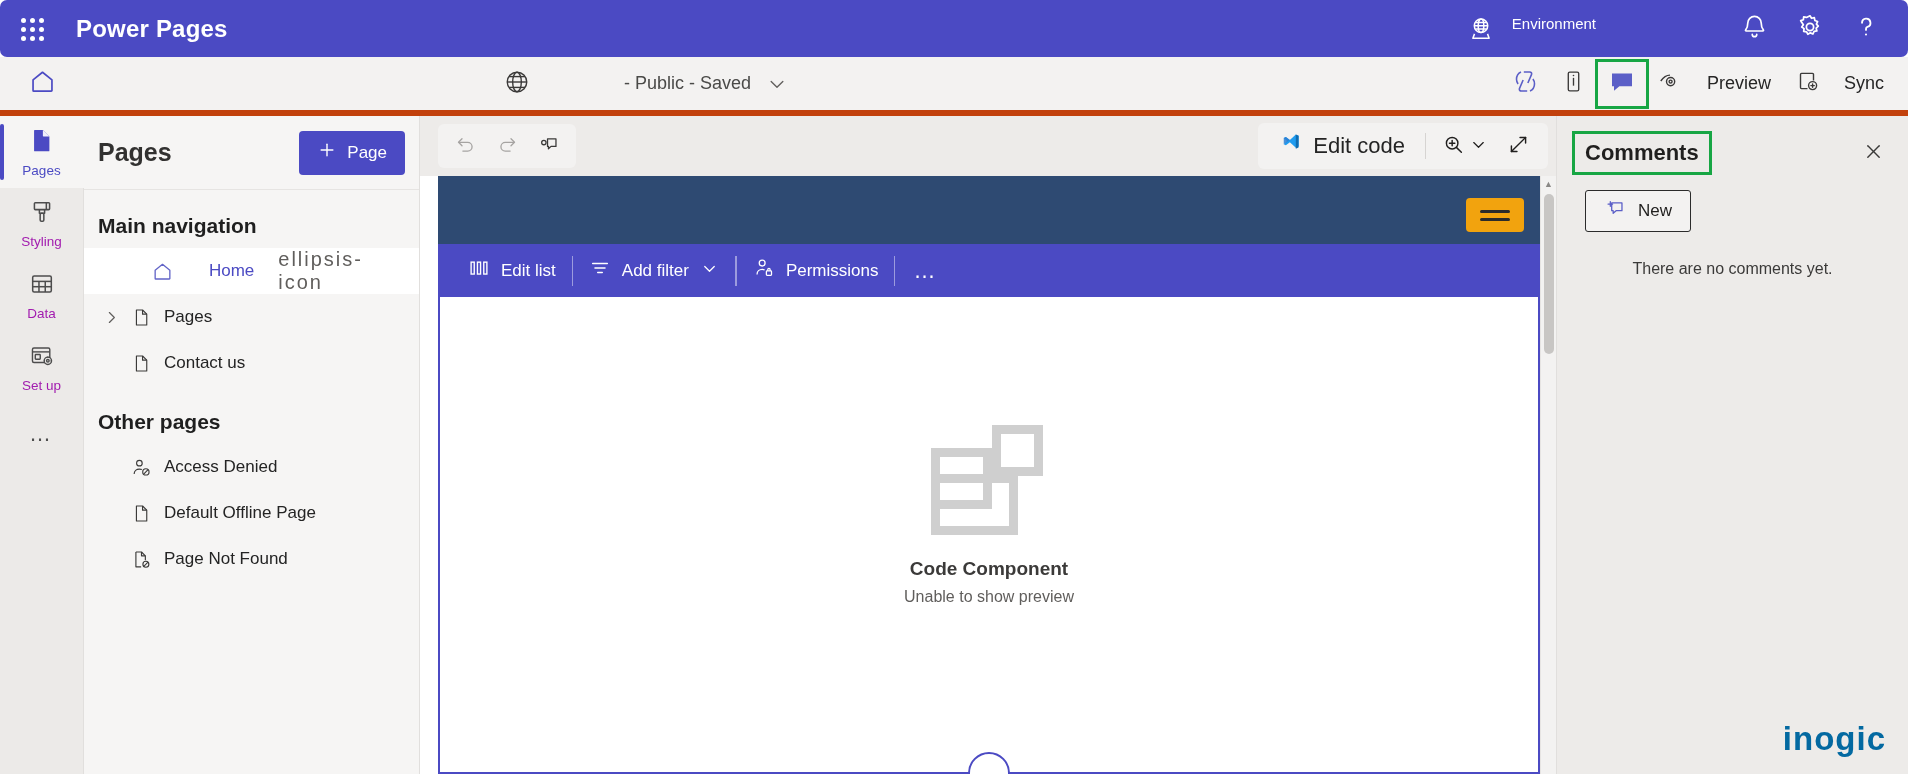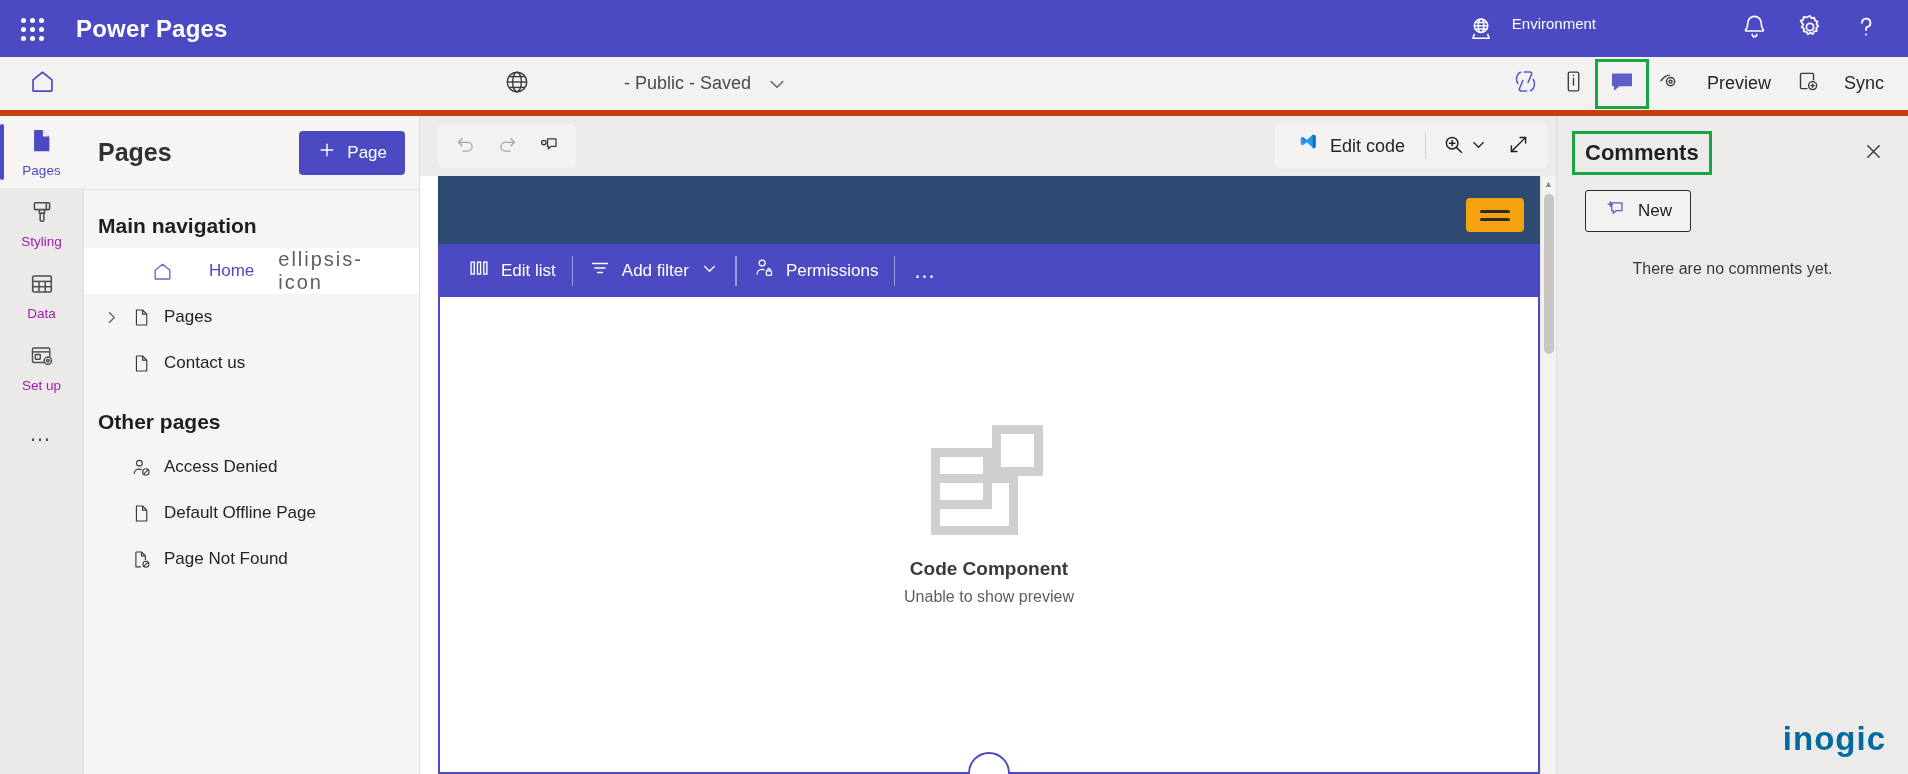--- a/index.html
+++ b/index.html
@@ -9,21 +9,21 @@
     background: #ffffff;
     overflow: hidden;
   }
   .app { position: relative; width: 1908px; height: 774px; display: flex; flex-direction: column; }
 
   
   .topbar {
     height: 57px; min-height: 57px;
     background: #4b4ac3;
     display: flex; align-items: center;
-    color: #fff; position: relative;
+    color: #fff; position: relative; border-radius: 7px;
   }
   .waffle { width: 28px; height: 28px; margin-left: 18px; display: grid;
     grid-template-columns: repeat(3, 1fr); grid-template-rows: repeat(3, 1fr);
     gap: 4px; padding: 3px; cursor: pointer; }
   .waffle i { display: block; width: 5px; height: 5px; border-radius: 50%; background: #fff; }
   .brand { margin-left: 30px; font-size: 24px; font-weight: 600; letter-spacing: .2px; }
   .top-right { margin-left: auto; display: flex; align-items: center; height: 100%; }
   .env-wrap { display: flex; align-items: flex-end; margin-right: 130px; }
   .env-icon { width: 34px; height: 34px; display: flex; align-items: center; justify-content: center; }
   .env-label { font-size: 15px; margin-left: 14px; margin-bottom: 14px; }
@@ -76,21 +76,21 @@
   .nav-label { margin-left: 6px; }
   .nav-ellipsis { margin-left: auto; margin-right: 18px; font-size: 20px; color: #605e5c; letter-spacing: 2px; }
 
   
   .canvas-col { flex: 1; display: flex; flex-direction: column; background: #ffffff; min-width: 0; position: relative; }
   .canvas-toolbar { height: 60px; background: #edebe9; display: flex; align-items: center; position: relative; }
   .tb-group { background: #f3f2f1; border-radius: 6px; height: 44px; display: flex; align-items: center; margin-left: 18px; padding: 0 6px; }
   .tb-btn { width: 42px; height: 40px; display: flex; align-items: center; justify-content: center; cursor: pointer; border-radius: 4px; color: #a6a4a2; }
   .tb-btn.enabled { color: #3b3a39; }
   .tb-right { margin-left: auto; margin-right: 8px; background: #f3f2f1; border-radius: 6px; height: 46px; display: flex; align-items: center; padding: 0 8px; }
-  .edit-code-btn { display: flex; align-items: center; gap: 12px; height: 40px; padding: 0 12px; cursor: pointer; font-size: 18px; color: #242424; border-radius: 4px; }
+  .edit-code-btn { display: flex; align-items: center; gap: 12px; height: 40px; padding: 0 12px; cursor: pointer; font-size: 22px; color: #242424; border-radius: 4px; }
   .tb-sep { width: 1px; height: 26px; background: #d6d4d2; margin: 0 8px; }
   .zoom-btn { display: flex; align-items: center; gap: 4px; height: 40px; padding: 0 8px; cursor: pointer; border-radius: 4px; }
   .expand-btn { width: 44px; height: 40px; display: flex; align-items: center; justify-content: center; cursor: pointer; border-radius: 4px; }
 
   .canvas-scroll { flex: 1; display: flex; min-height: 0; position: relative; background: #ffffff; }
   .canvas-gutter { width: 18px; background: #ffffff; }
   .canvas-page { flex: 1; min-width: 0; position: relative; display: flex; flex-direction: column; overflow: hidden; }
   .site-header-strip { height: 68px; background: #2e4a72; position: relative; }
   .hamburger { position: absolute; right: 16px; top: 22px; width: 58px; height: 34px; background: #f2a30e; border-radius: 4px;
     display: flex; flex-direction: column; justify-content: center; align-items: center; gap: 5px; cursor: pointer; }

